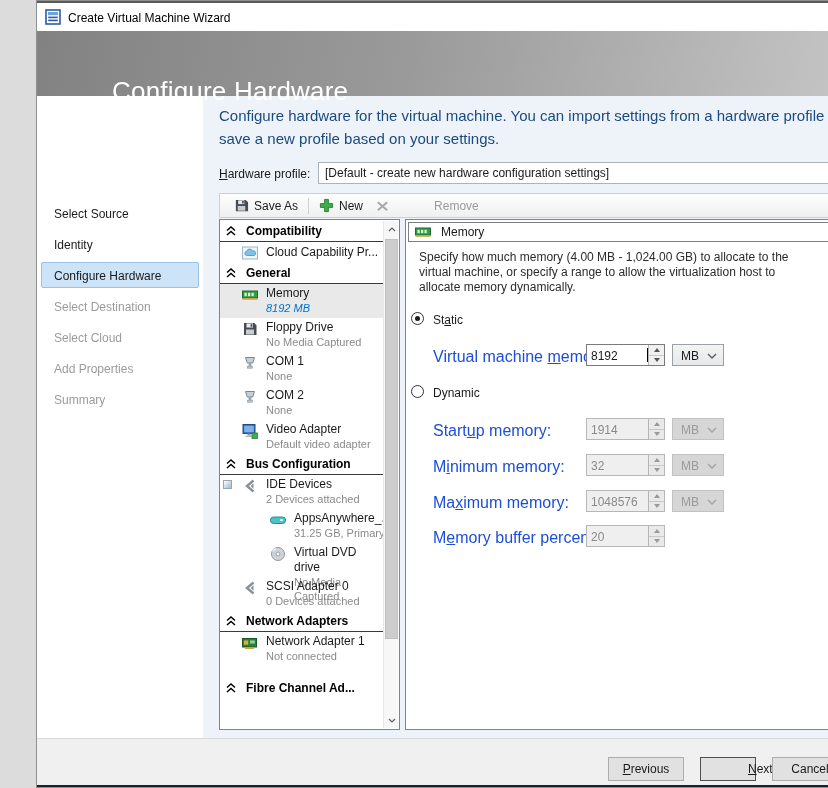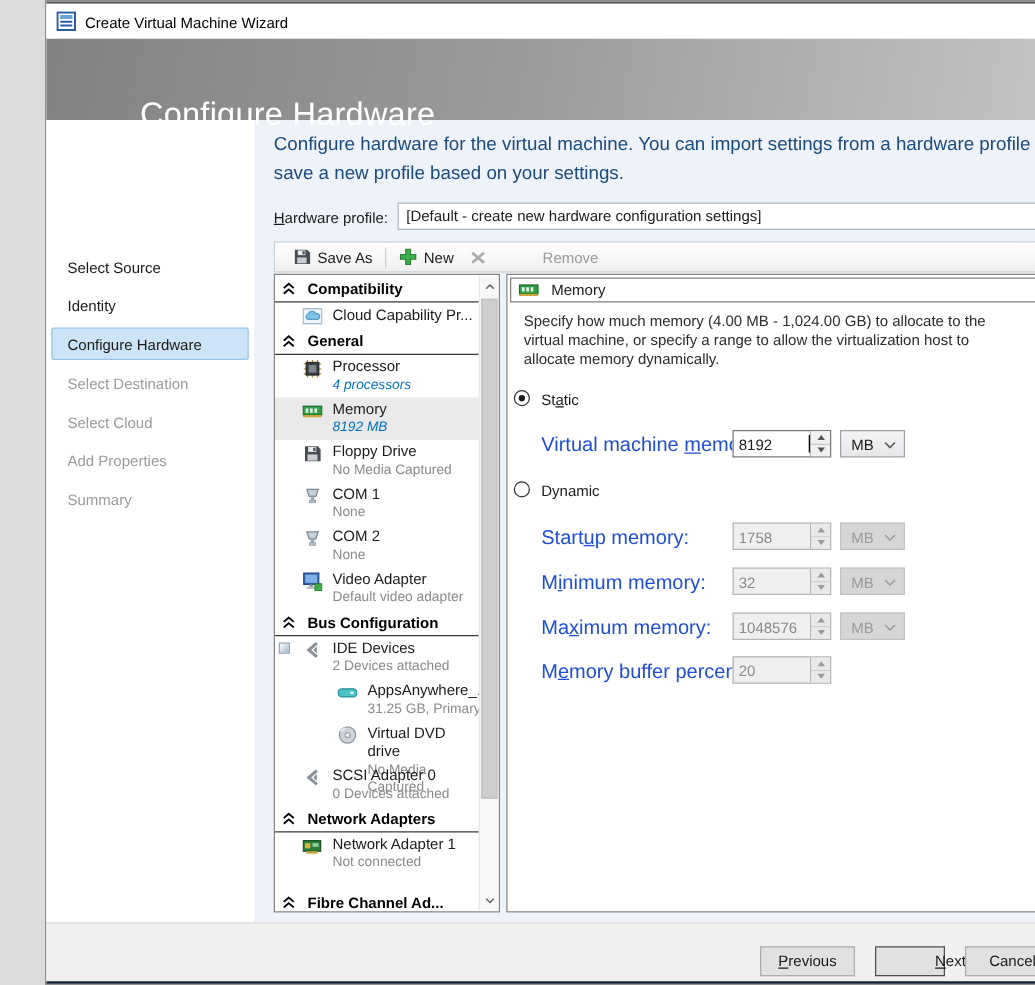--- a/index.html
+++ b/index.html
@@ -206,31 +206,20 @@
 
       <div class="t-sec">
         <span class="t-chev">
             <svg viewBox="0 0 10 10" width="10" height="10">
               <path d="M1 4.5L5 1l4 3.5M1 9l4-3.5L9 9" fill="none" stroke="#000" stroke-width="1.5"></path>
             </svg>
           </span>
         <span class="t-sec-label">General</span>
       </div>
 
-      <div class="t-item h2">
-        <span class="t-icon"><svg viewBox="0 0 16 16" width="16" height="16">
-              <path d="M4 1v2M8 1v2M12 1v2M4 13v2M8 13v2M12 13v2M1 4h2M1 8h2M1 12h2M13 4h2M13 8h2M13 12h2" stroke="#b98d2f" stroke-width="1"></path>
-              <rect x="3" y="3" width="10" height="10" fill="#3a3f44" stroke="#23272b"></rect>
-              <rect x="5" y="5" width="6" height="6" fill="#7d858d"></rect>
-            </svg></span>
-        <div class="t-text">
-          <span class="t-label">Processor</span>
-          <span class="t-sub blue">4 processors</span>
-        </div>
-      </div>
 
       <div class="t-item h2 sel">
         <span class="t-icon"><svg viewBox="0 0 16 16" width="16" height="16">
               <rect x="0.5" y="4" width="15" height="7" fill="#2f9e44" stroke="#1e6b2e"></rect>
               <rect x="2.5" y="5.8" width="2.2" height="3.4" fill="#dff3e2"></rect>
               <rect x="6" y="5.8" width="2.2" height="3.4" fill="#dff3e2"></rect>
               <rect x="9.5" y="5.8" width="2.2" height="3.4" fill="#dff3e2"></rect>
               <rect x="0.5" y="11" width="15" height="1.8" fill="#caa53d"></rect>
             </svg></span>
         <div class="t-text">
@@ -424,21 +413,21 @@
             <path d="M1 1l4 4 4-4" fill="none" stroke="#5a5a5a" stroke-width="1.3"></path>
           </svg>
         </span>
     </div>
 
     <span class="radio" style="left:5px; top:165px"></span>
     <span class="r-label" style="left:27px; top:166px">Dynamic</span>
 
     <span class="f-label" style="top:202px"><span>Start</span><u>u</u><span>p memory:</span></span>
     <div class="numwrap dis" style="top:198px">
-      <span class="val">1758</span>
+      <span class="val">1914</span>
       <span class="spincol">
           <span class="spin up"></span>
           <span class="spin down"></span>
         </span>
     </div>
     <div class="combo dis" style="top:198px">
       <span>MB</span>
       <span class="chev">
           <svg viewBox="0 0 10 6" width="10" height="6">
             <path d="M1 1l4 4 4-4" fill="none" stroke="#a0a0a0" stroke-width="1.3"></path>

